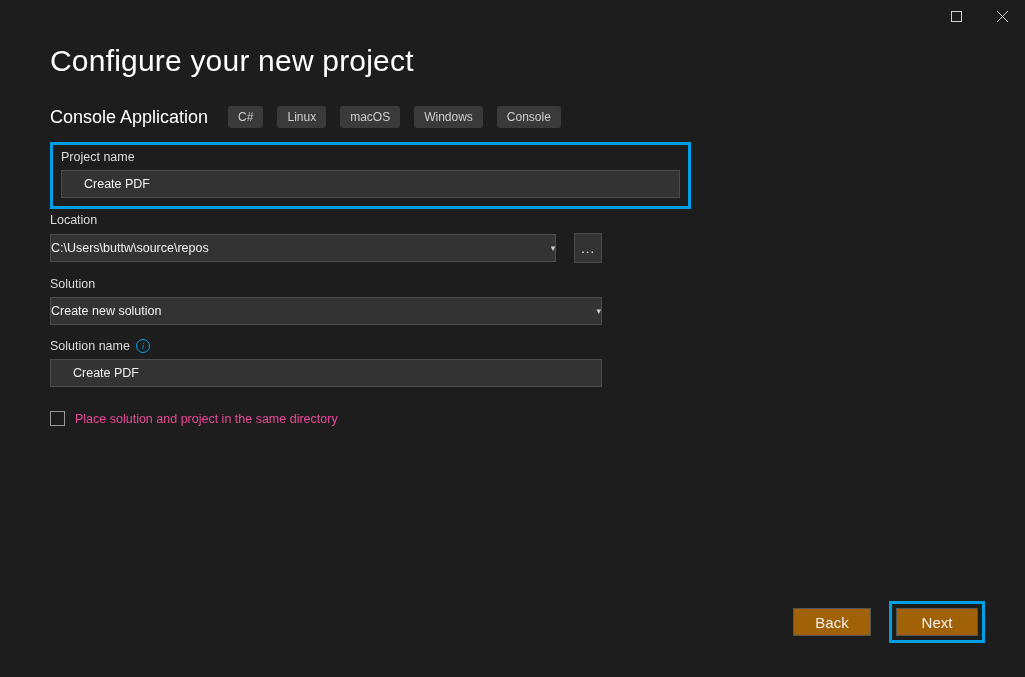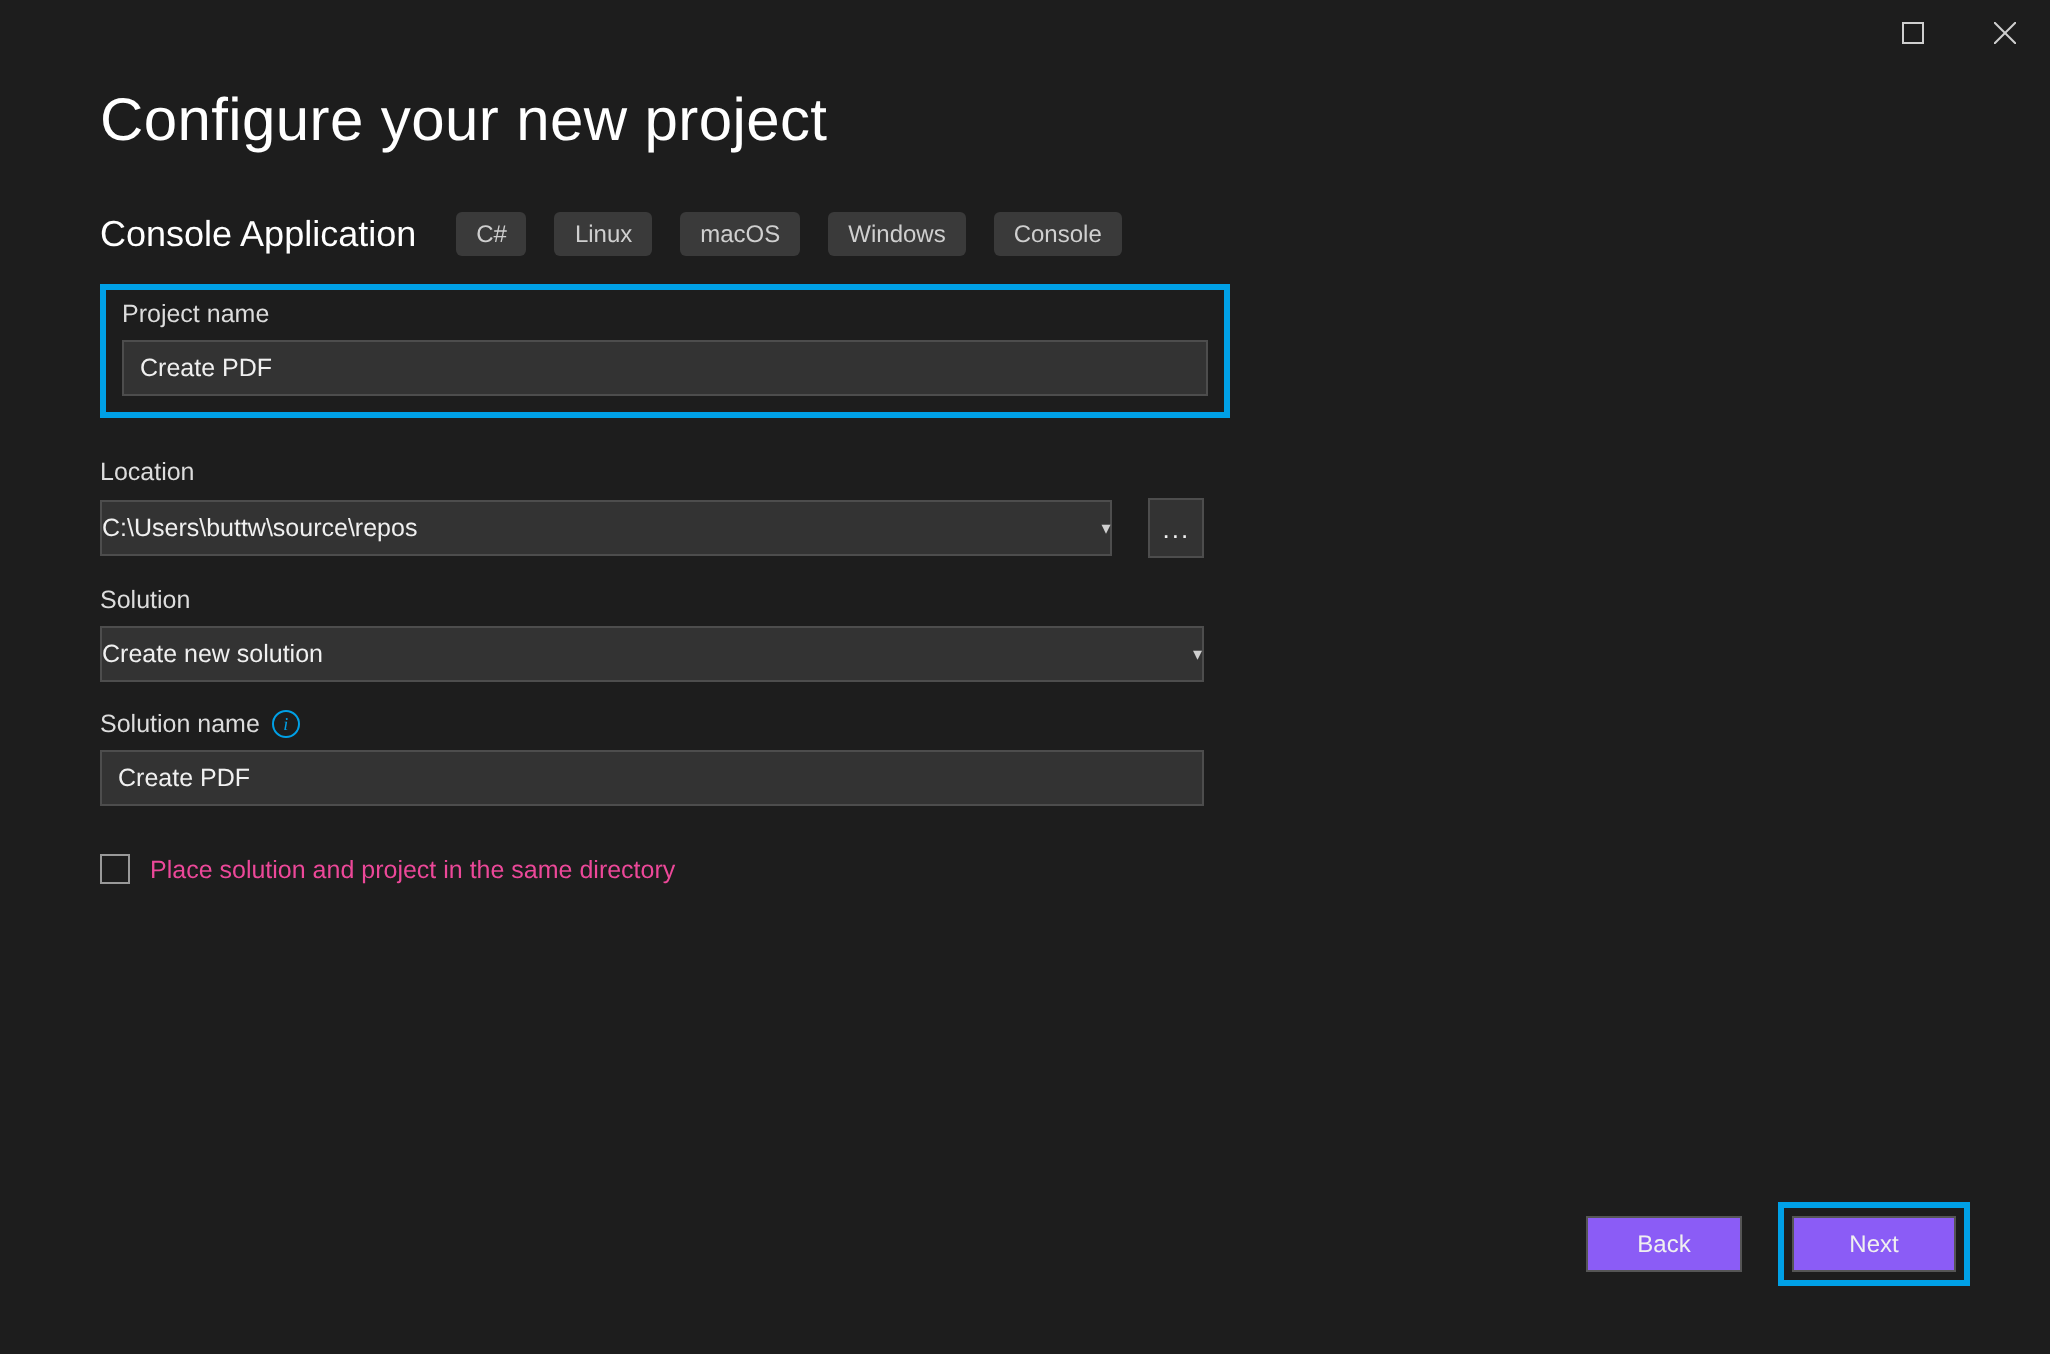--- a/index.html
+++ b/index.html
@@ -81,29 +81,29 @@
       display: flex;
       align-items: center;
       gap: 6px;
     }
     .text-input {
       width: 100%;
       height: 28px;
       background: #333333;
       border: 1px solid #4d4d4d;
       color: #f0f0f0;
-      padding: 0 8px;
+      padding: 0 22px;
       font-size: 12.5px;
       outline: none;
     }
     .highlight-box {
       border: 3px solid #00a0e6;
       padding: 5px 8px 8px 8px;
-      width: 565px;
-      margin-bottom: 20px;
+      width: 641px;
+      margin-bottom: 4px;
     }
     .highlight-box .field-group {
       margin-bottom: 0;
       width: 100%;
     }
     .dropdown-row {
       display: flex;
       align-items: center;
       gap: 18px;
     }
@@ -173,24 +173,24 @@
       position: absolute;
       right: 40px;
       bottom: 34px;
       display: flex;
       align-items: center;
       gap: 18px;
     }
     .btn {
       min-width: 78px;
       height: 28px;
-      background: #8b5cf6;
+      background: #a16207;
       border: 1px solid #555555;
       color: #f0f0f0;
-      font-size: 12px;
+      font-size: 15px;
       display: flex;
       align-items: center;
       justify-content: center;
       cursor: pointer;
       padding: 0 18px;
       text-align: center;
     }
     .btn-highlight-wrap {
       border: 3px solid #00a0e6;
       padding: 4px;

